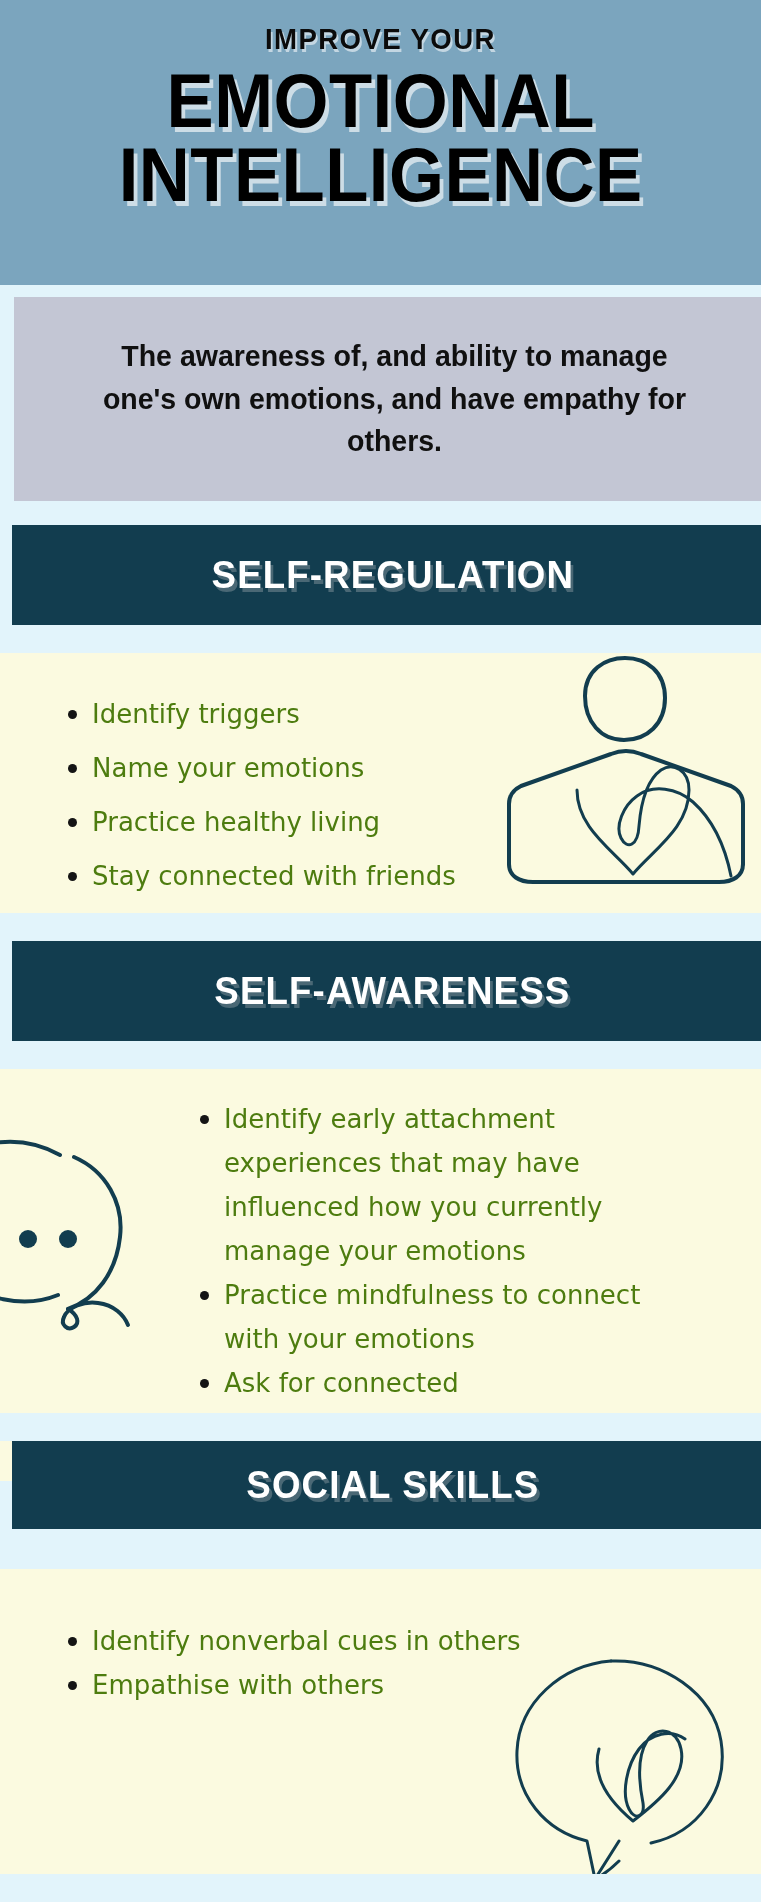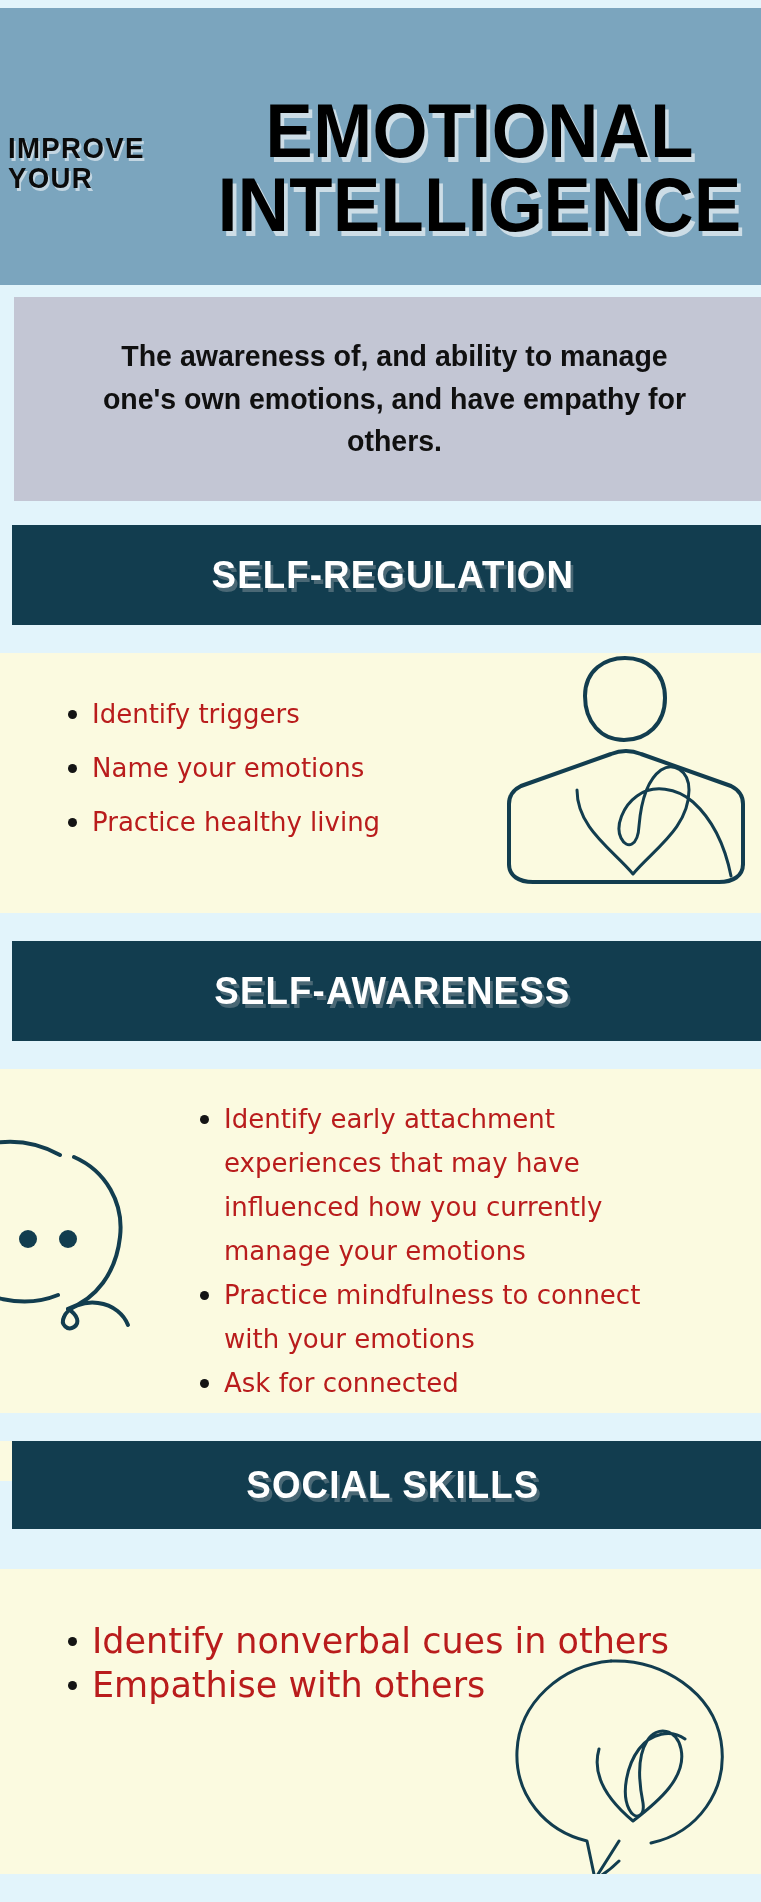--- a/index.html
+++ b/index.html
@@ -12,24 +12,25 @@
     position:relative;
     width:761px;
     height:1902px;
     overflow:hidden;
     background:#e2f4fb;
   }
 
   
   .header-band{
     position:absolute;
-    left:0; top:8px;
+    left:0; top:0;
     width:761px; height:285px;
     background:#7ba5be;
     display:flex;
+    flex-direction:column;
     align-items:center;
     justify-content:flex-start;
     box-sizing:border-box;
     padding-top:24px;
   }
   .kicker{
     font-family:"Liberation Sans", sans-serif;
     font-weight:bold;
     font-size:30px;
     letter-spacing:1.5px;
@@ -113,21 +114,21 @@
   ul.bullets{
     margin:0;
     padding:0;
     list-style:none;
     position:relative;
     z-index:2;
   }
   ul.bullets li{
     position:relative;
     font-family:"DejaVu Sans", sans-serif;
-    color:#b91c1c;
+    color:#4d7c0f;
     padding-left:34px;
   }
   ul.bullets li:before{
     content:"";
     position:absolute;
     left:10px;
     width:9px; height:9px;
     border-radius:50%;
     background:#141414;
   }
@@ -155,21 +156,21 @@
     margin-bottom:0;
   }
   .list-aware li:before{ top:18px; }
 
   
   .list-social{
     margin-left:58px !important;
     margin-top:50px !important;
   }
   .list-social li{
-    font-size:35px;
+    font-size:26px;
     line-height:44px;
   }
   .list-social li:before{ top:18px; }
 
   
   .illo{
     position:absolute;
     z-index:1;
     pointer-events:none;
   }
@@ -228,20 +229,21 @@
         <path class="stroke" d="M28 214 C28 226 38 232 52 232 L238 232 C252 232 262 226 262 214"></path>
 
         <path class="stroke-thin" d="M96 140 C96 178 132 200 152 224 C172 200 208 178 208 140 C208 120 192 112 180 120 C166 130 160 152 158 176 C157 196 146 200 140 188 C134 176 142 156 156 146 C172 134 196 138 212 152 C232 170 244 196 250 226"></path>
       </svg>
     </div>
 
     <ul class="bullets list-reg">
       <li>Identify triggers</li>
       <li>Name your emotions</li>
       <li>Practice healthy living</li>
+      <li>Stay connected with friends</li>
     </ul>
   </div>
 
   <div class="gap" style="top:913px;height:28px;"></div>
 
   <div class="section-band" style="top:941px;height:100px;">
     <div class="section-title">SELF-AWARENESS</div>
   </div>
 
   <div class="gap" style="top:1041px;height:28px;"></div>

